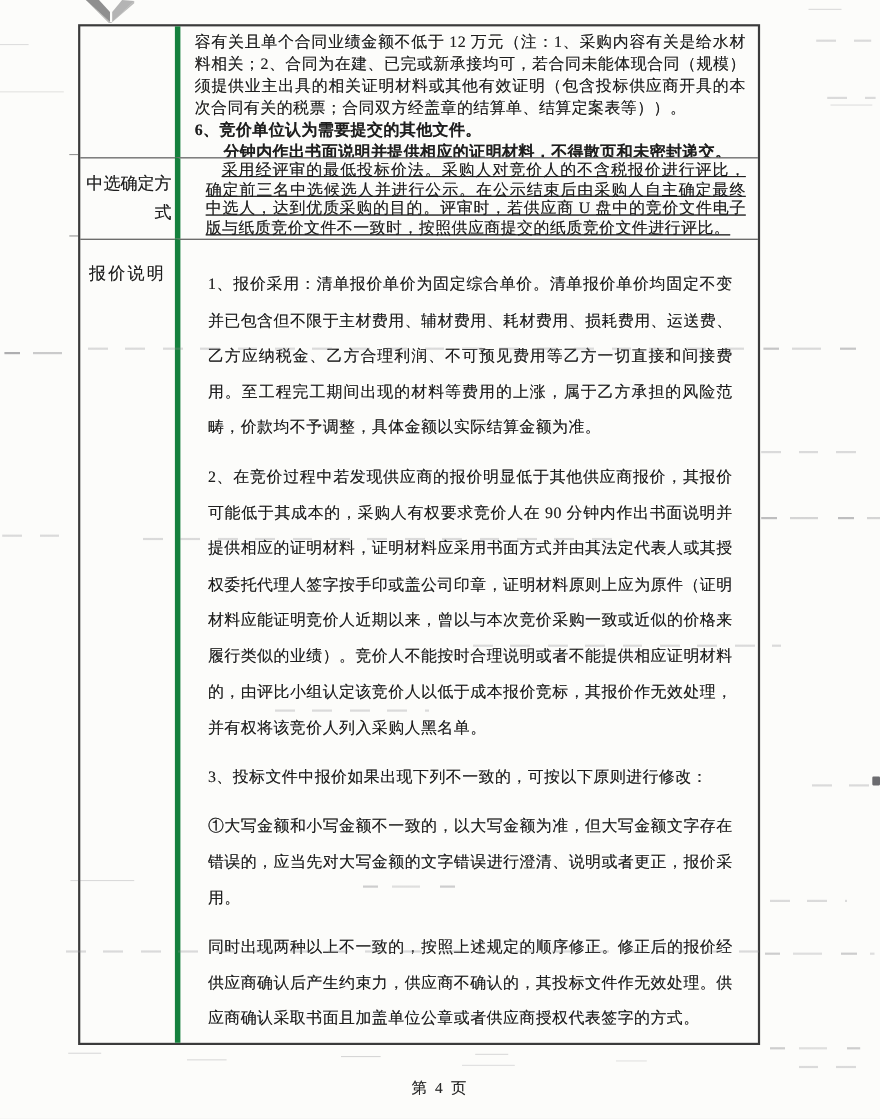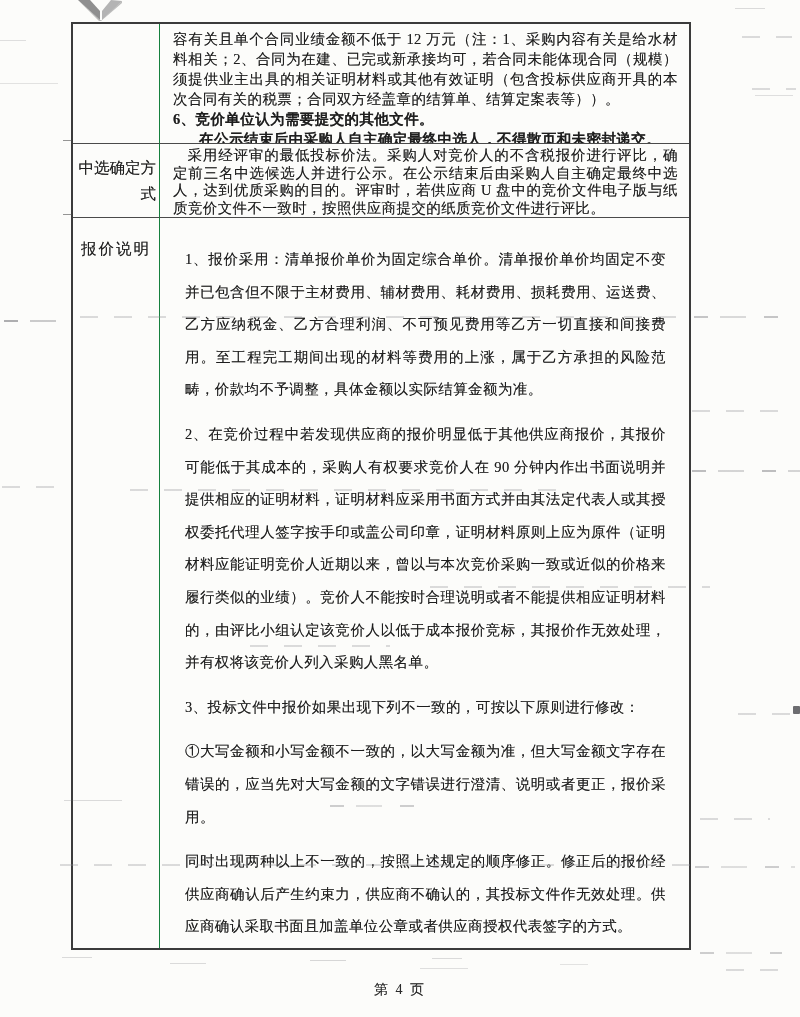--- a/index.html
+++ b/index.html
@@ -19,21 +19,21 @@
   .tbl{
     position:absolute;left:71px;top:22px;width:620px;height:928px;
     border:2px solid #3b3b3b;
     display:grid;
     grid-template-columns:86px 1fr;
     grid-template-rows:119px 74px 731px;
     box-sizing:border-box;
     background:transparent;
   }
   .cell{box-sizing:border-box;overflow:hidden;}
-  .ccell{border-left:1px solid #15803d;}
+  .ccell{border-left:5px solid #15803d;}
   .r2{border-top:1px solid #4a4a4a;}
   .body-text{
     font-size:14.5px;
     letter-spacing:.4px;
     text-align:justify;
     text-shadow:0 0 .5px rgba(30,30,30,.55);
   }
   
   .r1c{padding:5px 11px 0 13px;line-height:20px;}
   .r1c p{margin:0;}
@@ -42,21 +42,21 @@
     font-weight:bold;text-indent:1.8em;
     text-decoration:underline;text-decoration-thickness:1px;text-underline-offset:4px;
   }
   
   .r2h{
     display:flex;align-items:center;
     padding:0 3px;font-size:15.5px;line-height:26px;
     text-shadow:0 0 .5px rgba(30,30,30,.55);
     text-align:right;
   }
-  .r2c{padding:3px 11px 0 13px;line-height:17.6px;}
+  .r2c{padding:3px 11px 0 23px;line-height:17.6px;text-decoration:underline;}
   .r2c p{margin:0;text-indent:1em;}
   
   .r3h{
     padding:21px 4px 0 4px;text-align:center;
     font-size:15.5px;letter-spacing:2px;
     text-shadow:0 0 .5px rgba(30,30,30,.55);
   }
   .r3c{padding:13px 11px 0 13px;line-height:32.6px;}
   .r3c p{margin:12px;}
   
@@ -92,21 +92,21 @@
       <polygon points="2,0 24,20 26,20 46,1 46,3 25,21 23,21" fill="#7c7c7c" opacity="0.5"></polygon>
     </svg>
   </div>
 
   <div class="tbl">
 
     <div class="cell hcell"></div>
     <div class="cell ccell r1c body-text">
       <p>容有关且单个合同业绩金额不低于 12 万元（注：1、采购内容有关是给水材料相关；2、合同为在建、已完或新承接均可，若合同未能体现合同（规模）须提供业主出具的相关证明材料或其他有效证明（包含投标供应商开具的本次合同有关的税票；合同双方经盖章的结算单、结算定案表等））。</p>
       <p class="b6">6、竞价单位认为需要提交的其他文件。</p>
-      <p class="sealed">在公示结束后由采购人自主确定最终中选人，不得散页和未密封递交。</p>
+      <p class="sealed">分钟内作出书面说明并提供相应的证明材料，不得散页和未密封递交。</p>
     </div>
 
     <div class="cell hcell r2 r2h">
       <span>中选确定方式</span>
     </div>
     <div class="cell ccell r2 r2c body-text">
       <p>采用经评审的最低投标价法。采购人对竞价人的不含税报价进行评比，确定前三名中选候选人并进行公示。在公示结束后由采购人自主确定最终中选人，达到优质采购的目的。评审时，若供应商 U 盘中的竞价文件电子版与纸质竞价文件不一致时，按照供应商提交的纸质竞价文件进行评比。</p>
     </div>
 
     <div class="cell hcell r2 r3h">

